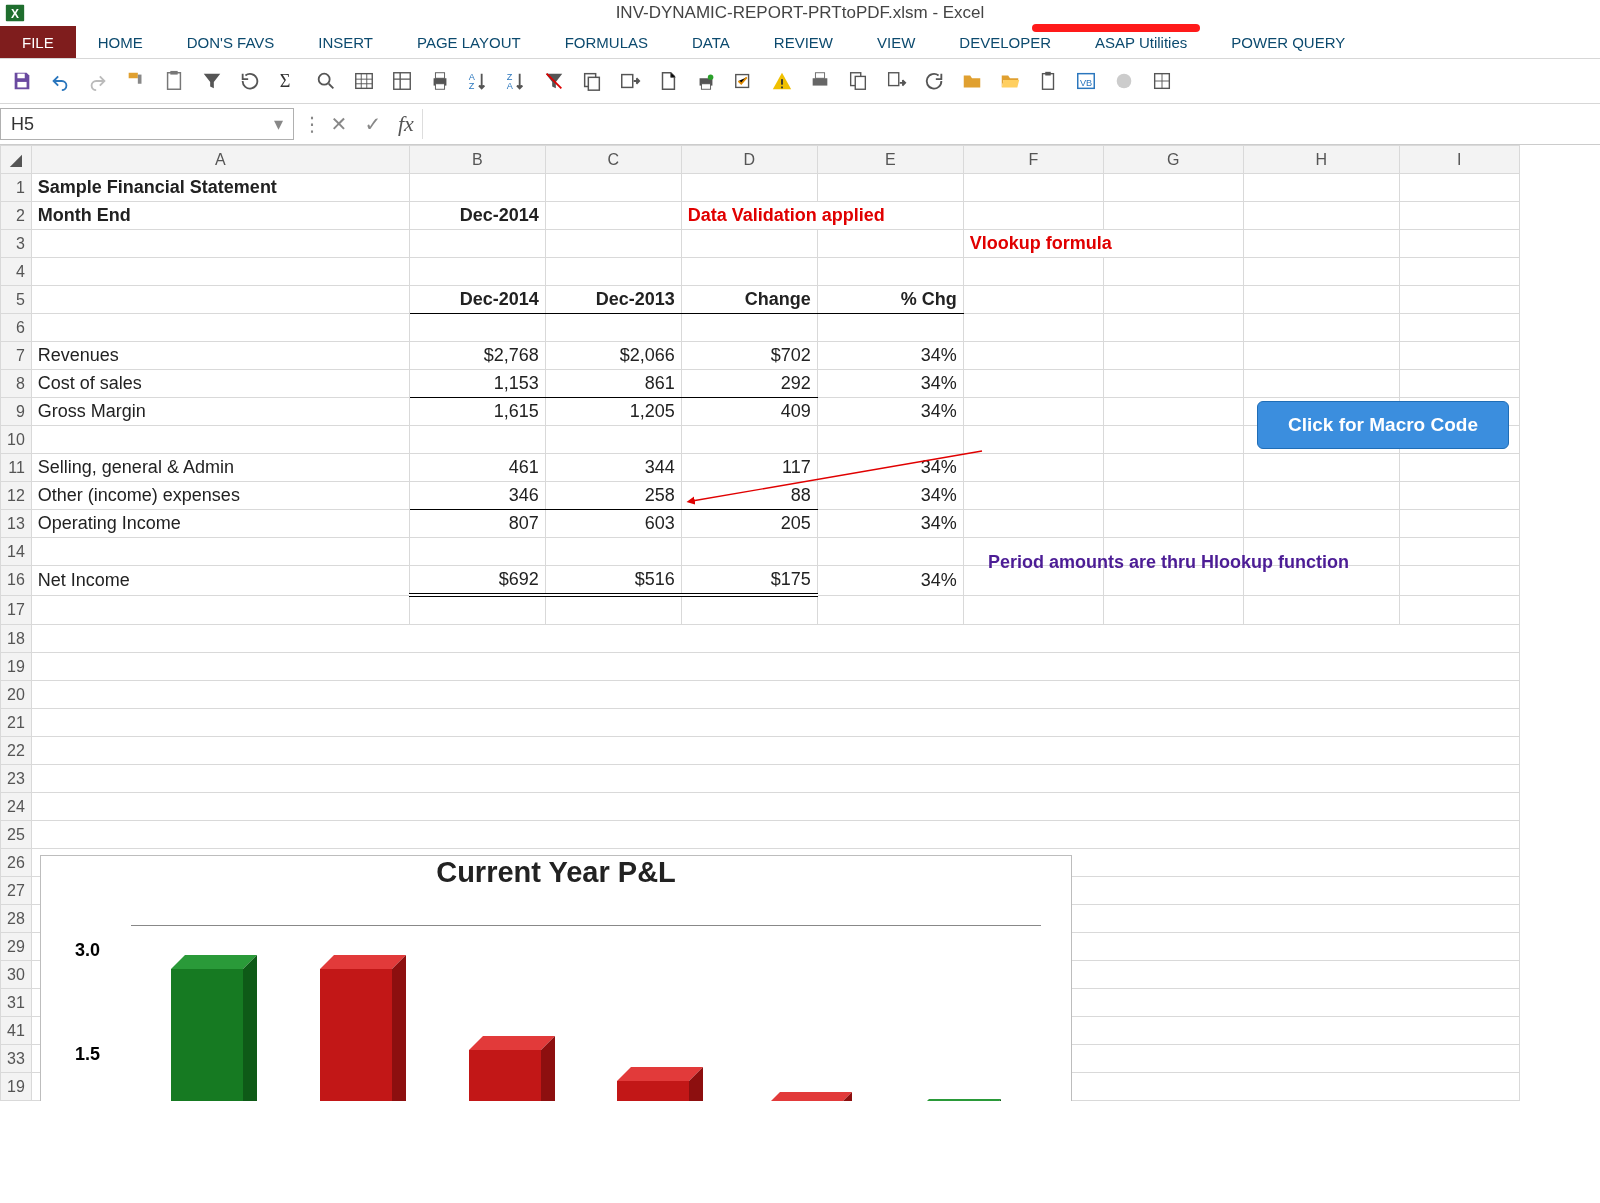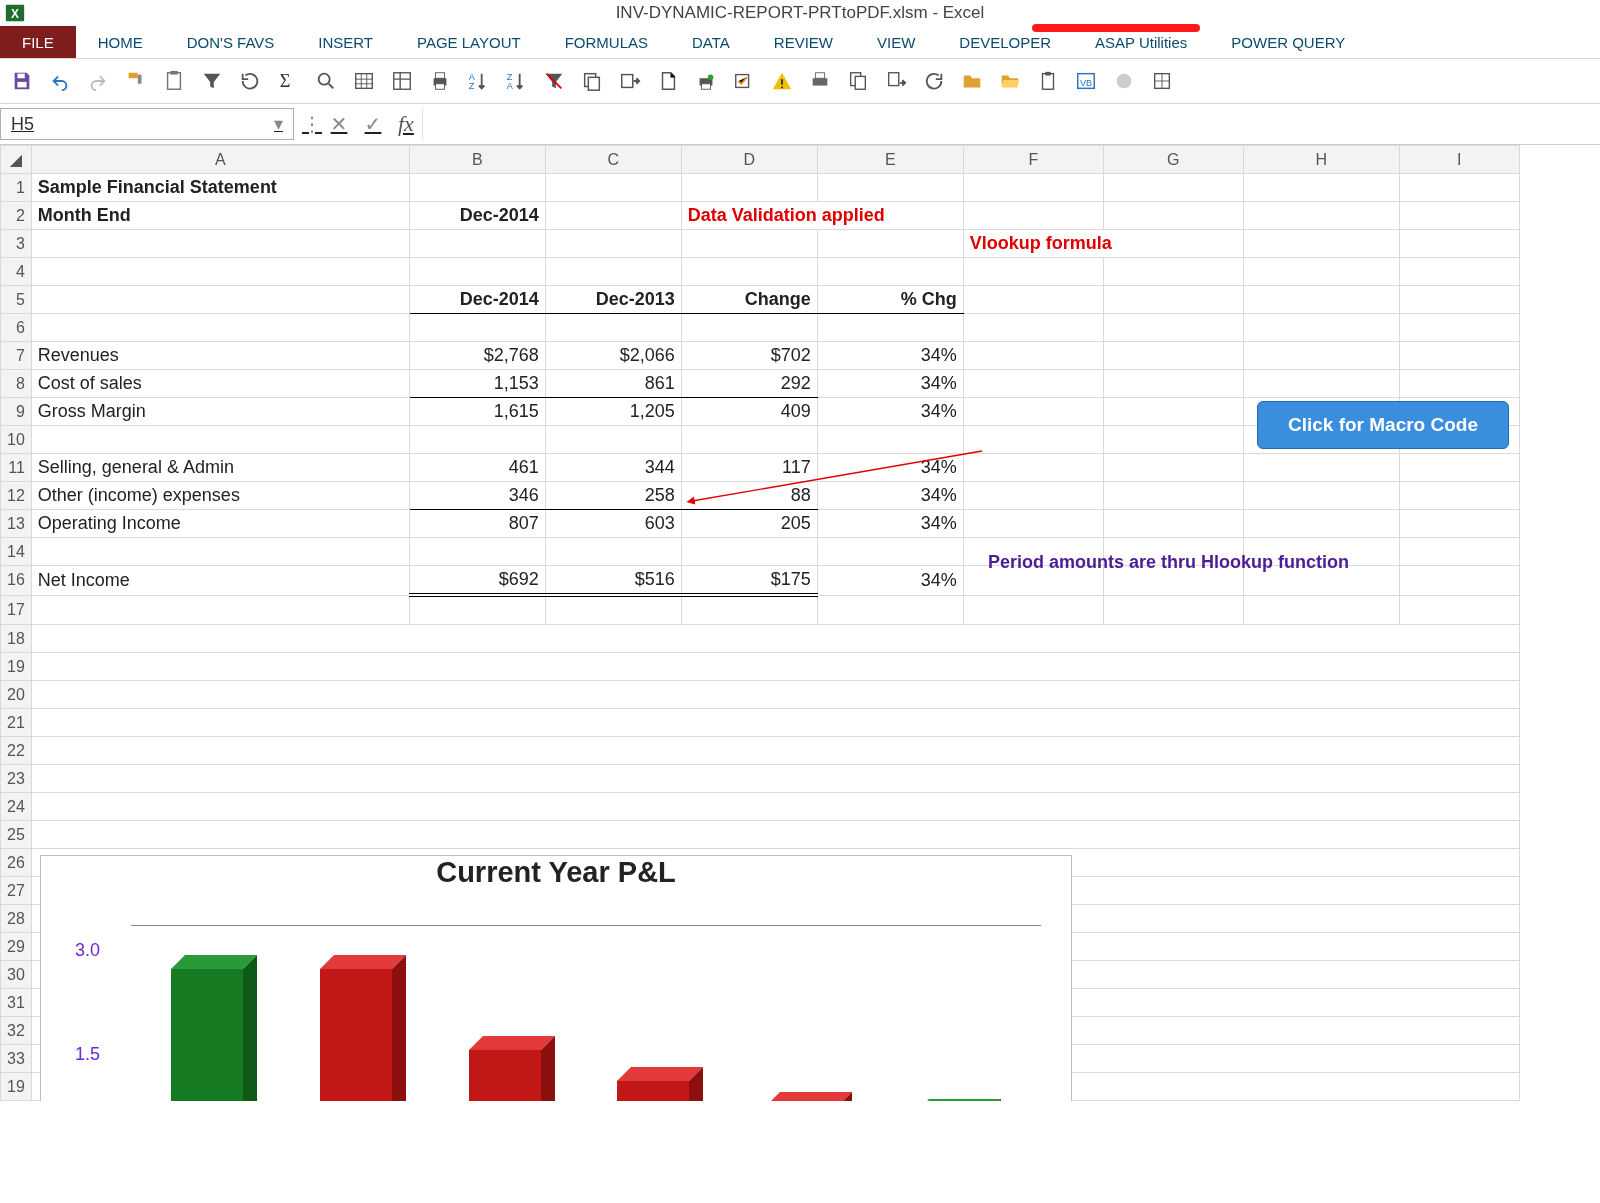--- a/index.html
+++ b/index.html
@@ -10,21 +10,21 @@
   .title-underline{position:absolute;left:1032px;top:24px;width:168px;height:8px;background:#ff1a1a;border-radius:6px;}
   
   .ribbon-tabs{height:32px;display:flex;align-items:stretch;border-bottom:1px solid #d7d7d7;background:#fff;}
   .ribbon-tab{padding:0 22px;display:flex;align-items:center;font-size:15px;color:#0c4a6e;cursor:pointer;font-weight:400;letter-spacing:0;}
   .ribbon-tab.first{background:#7f1d1d;color:#fff;font-weight:400;}
   
   .iconstrip{height:44px;border-bottom:1px solid #d7d7d7;display:flex;align-items:center;gap:10px;padding:0 8px;background:#fff;}
   .iconstrip .ic{width:28px;height:28px;display:flex;align-items:center;justify-content:center;color:#555;cursor:pointer;}
   .iconstrip .ic svg{width:22px;height:22px;}
   
-  .fx-row{height:40px;border-bottom:1px solid #ccc;display:flex;align-items:center;text-decoration:underline;}
+  .fx-row{height:40px;border-bottom:1px solid #ccc;display:flex;align-items:center;}
   .namebox{width:272px;height:30px;border:1px solid #b0b0b0;display:flex;align-items:center;padding:0 10px;font-size:18px;color:#333;margin-right:8px;background:#fff;}
   .namebox .dd{margin-left:auto;color:#888;}
   .fx-btn{width:34px;height:30px;display:flex;align-items:center;justify-content:center;color:#888;font-size:20px;}
   .fx-label{font-family:"Cambria Math",serif;font-style:italic;font-size:22px;color:#555;padding:0 8px;}
   .fx-input{flex:1;height:30px;border-left:1px solid #ddd;}
   
   .sheet{font-size:18px;}
   table.grid{border-collapse:collapse;table-layout:fixed;}
   table.grid td,table.grid th{border:1px solid #d9d9d9;height:27px;padding:0 6px;white-space:nowrap;overflow:hidden;}
   table.grid th{background:#f3f3f3;color:#555;font-weight:400;font-size:16px;}
@@ -52,21 +52,21 @@
   
   .macro-btn{position:absolute;left:1257px;top:256px;width:250px;height:46px;background:#3b8ede;color:#fff;border:1px solid #1f6db6;border-radius:6px;display:flex;align-items:center;justify-content:center;font-weight:700;font-size:19px;}
   
   .arrow-svg{position:absolute;left:682px;top:298px;pointer-events:none;}
   
   .chart-box{position:absolute;left:40px;top:710px;width:1030px;height:425px;border:1px solid #bdbdbd;background:#fff;}
   .chart-title{text-align:center;font-weight:700;font-size:29px;color:#222;}
   .chart-area{position:relative;margin:18px 30px 0 90px;height:290px;}
   .chart-floor{position:absolute;left:0;right:0;bottom:36px;height:1px;background:#888;}
   .chart-back{position:absolute;left:0;right:0;top:18px;height:1px;background:#888;}
-  .ytick{position:absolute;left:-56px;font-size:18px;color:#6d28d9;}
+  .ytick{position:absolute;left:-56px;font-size:18px;color:#000000;font-weight:bold;}
   .bar3d{position:absolute;width:72px;}
   .bar3d .front{position:absolute;left:0;bottom:0;width:100%;}
   .bar3d .top{position:absolute;left:0;width:100%;height:14px;transform:skewX(-45deg);transform-origin:bottom left;}
   .bar3d .side{position:absolute;right:-14px;bottom:0;width:14px;transform:skewY(-45deg);transform-origin:top left;}
   .green .front{background:#167a22;}
   .green .top{background:#2a9a39;}
   .green .side{background:#0e5a17;}
   .red3 .front{background:#c21717;}
   .red3 .top{background:#e23a3a;}
   .red3 .side{background:#8d0f0f;}
@@ -570,21 +570,21 @@
         </tr>
   <tr>
           <td class="rn">30</td>
           <td colspan="9"></td>
         </tr>
   <tr>
           <td class="rn">31</td>
           <td colspan="9"></td>
         </tr>
   <tr>
-          <td class="rn">32</td>
+          <td class="rn">41</td>
           <td colspan="9"></td>
         </tr>
   <tr>
           <td class="rn">33</td>
           <td colspan="9"></td>
         </tr>
   <tr>
           <td class="rn">19</td>
           <td colspan="9"></td>
         </tr>

